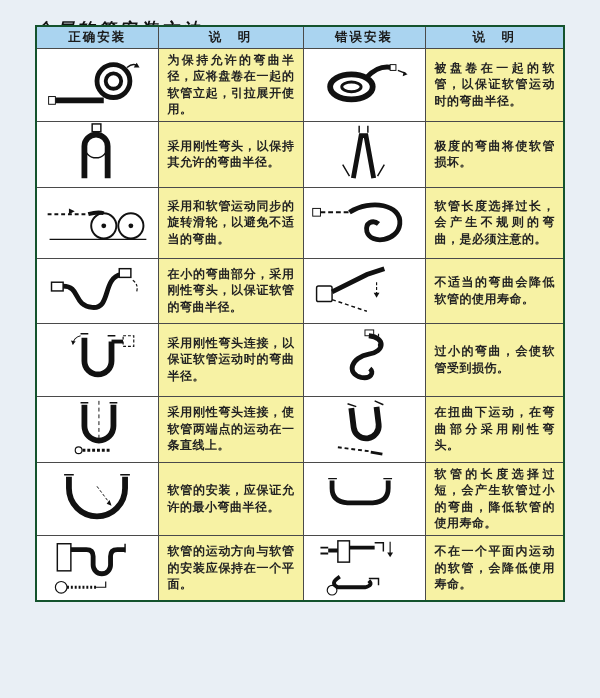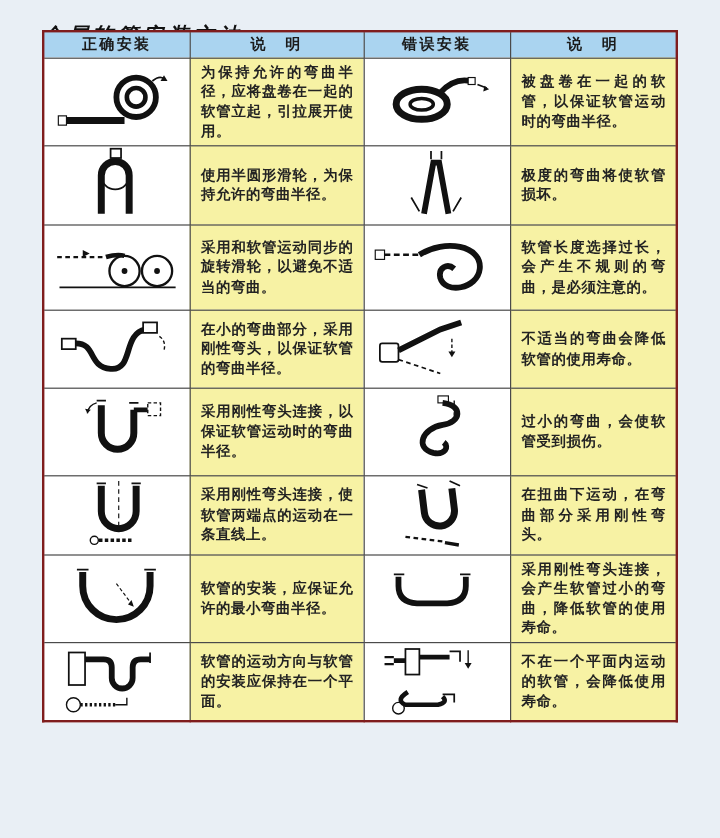--- a/index.html
+++ b/index.html
@@ -27,21 +27,21 @@
     font-size:17px;
     letter-spacing:4px;
     color:#111;
   }
   table.grid{
     position:absolute;
     left:35px;top:25px;
     width:528px;
     border-collapse:collapse;
     table-layout:fixed;
-    border:2px solid #7f1d1d;
+    border:2px solid #14532d;
     background:var(--img-bg);
   }
   col.c-img{width:122px;}
   col.c-desc{width:145px;}
   col.c-desc2{width:139px;}
   th,td{border:1px solid var(--border);}
   thead tr{height:22px;}
   th{
     background:var(--header-bg);
     font-size:12.5px;
@@ -133,21 +133,21 @@
       <tr>
     <td class="cell-img">
       <span class="illus"><svg width="108" height="60" viewBox="0 0 110 62" xmlns="http://www.w3.org/2000/svg">
               <rect x="50" y="2" width="9" height="8" fill="none" stroke="#111" stroke-width="1.5"></rect>
               <path d="M54 10 v4" stroke="#111" stroke-width="1.5"></path>
               <circle cx="54" cy="25" r="12" fill="none" stroke="#111" stroke-width="1.5"></circle>
               <path d="M42 58 V25 a12 12 0 0 1 24 0 V58" fill="none" stroke="#111" stroke-width="6"></path>
             </svg></span>
     </td>
     <td class="cell-desc">
-      <p class="desc">使用半圆形滑轮，为保持允许的弯曲半径。</p>
+      <p class="desc">采用刚性弯头，以保持其允许的弯曲半径。</p>
     </td>
     <td class="cell-img">
       <span class="illus"><svg width="108" height="60" viewBox="0 0 110 62" xmlns="http://www.w3.org/2000/svg">
               <path d="M44 58 L52 14 L57 14 L65 58" fill="none" stroke="#111" stroke-width="5"></path>
               <path d="M50 4 v7 M59 4 v7" stroke="#111" stroke-width="1.5"></path>
               <path d="M40 56 l-7 -12 M69 56 l7 -12" stroke="#111" stroke-width="1.5"></path>
             </svg></span>
     </td>
     <td class="cell-desc">
       <p class="desc">极度的弯曲将使软管损坏。</p>
@@ -269,21 +269,21 @@
     <td class="cell-desc">
       <p class="desc">软管的安装，应保证允许的最小弯曲半径。</p>
     </td>
     <td class="cell-img">
       <span class="illus"><svg width="108" height="60" viewBox="0 0 110 62" xmlns="http://www.w3.org/2000/svg">
               <path d="M22 14 v8 q0 14 16 15 h26 q16 -1 16 -15 v-8" fill="none" stroke="#111" stroke-width="5"></path>
               <path d="M18 12 h9 M75 12 h9" stroke="#111" stroke-width="1.5"></path>
             </svg></span>
     </td>
     <td class="cell-desc">
-      <p class="desc">采用刚性弯头连接，会产生软管过小的弯曲，降低软管的使用寿命。</p>
+      <p class="desc">软管的长度选择过短，会产生软管过小的弯曲，降低软管的使用寿命。</p>
     </td>
   </tr>
       <tr>
     <td class="cell-img">
       <span class="illus"><svg width="108" height="60" viewBox="0 0 110 62" xmlns="http://www.w3.org/2000/svg">
               <rect x="14" y="8" width="14" height="28" fill="#fff" stroke="#111" stroke-width="1.5"></rect>
               <path d="M28 14 h16 q7 0 7 7 v9 a9 9 0 0 0 18 0 v-9 q0 -7 7 -7 h8" fill="none" stroke="#111" stroke-width="5"></path>
               <path d="M84 8 v9" stroke="#111" stroke-width="1.5"></path>
               <circle cx="18" cy="53" r="6" fill="none" stroke="#111" stroke-width="1.2"></circle>
               <path d="M24 53 h30" stroke="#111" stroke-width="3" stroke-dasharray="2 2"></path>

